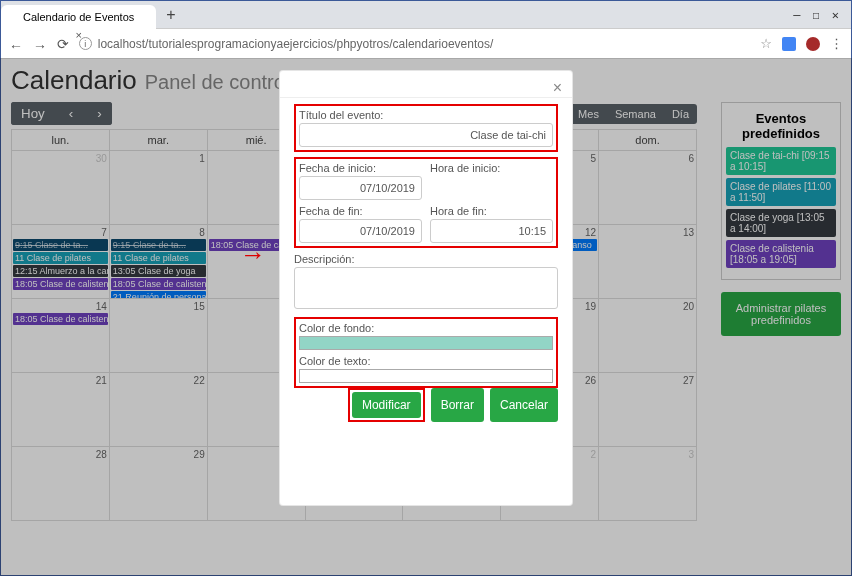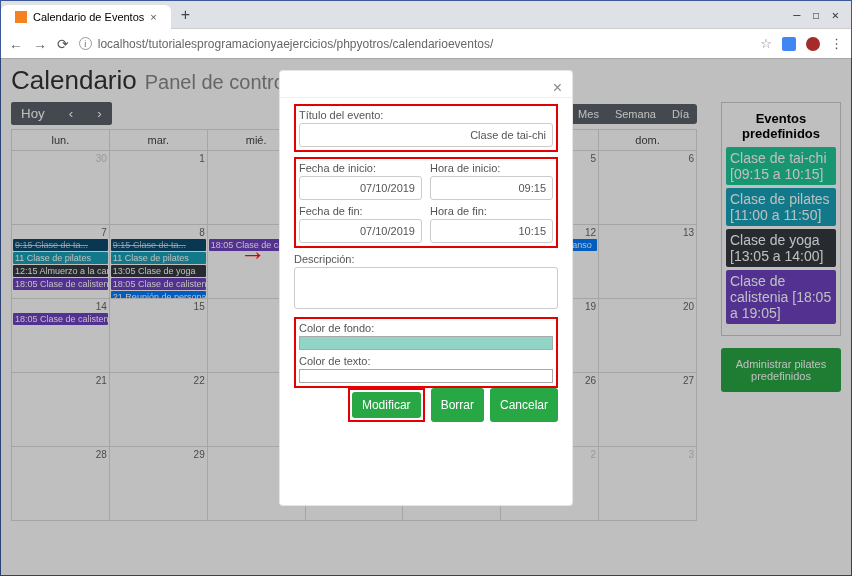--- a/index.html
+++ b/index.html
@@ -1,21 +1,21 @@
 <!DOCTYPE html>
 <html><head>
 <meta charset="utf-8">
 <style>
 * { box-sizing: border-box; margin: 0; padding: 0; }
 body { font-family: -apple-system, BlinkMacSystemFont, "Segoe UI", Arial, sans-serif; font-size: 13px; background: #fff; width: 852px; height: 576px; overflow: hidden; position: relative; }
 
 
 .chrome { border: 1px solid #3b5998; height: 576px; }
 .tab-bar { background: #dee1e6; display: flex; align-items: center; height: 28px; border-bottom: 1px solid #ccc; }
-.tab { background: #fff; height: 24px; margin-top: 4px; display: flex; align-items: center; padding: 0 14px; border-radius: 6px 6px 0 0; font-size: 11px; gap: 6px; }
+.tab { background: #fff; height: 24px; margin-top: 4px; display: flex; align-items: center; padding: 0 22px; border-radius: 6px 6px 0 0; font-size: 11px; gap: 6px; flex-direction: column; }
 .tab-favicon { width: 12px; height: 12px; background: #f58220; }
 .tab-close { color: #555; }
 .new-tab { padding: 0 10px; color: #444; font-size: 16px; }
 .win-controls { margin-left: auto; display: flex; gap: 12px; padding-right: 12px; color: #333; font-size: 12px; }
 .win-controls span { font-family: monospace; }
 .addr-bar { height: 30px; display: flex; align-items: center; padding: 0 8px; gap: 10px; border-bottom: 1px solid #e0e0e0; }
 .nav-btn { color: #555; font-size: 14px; }
 .url-box { flex: 1; display: flex; align-items: center; gap: 6px; color: #666; font-size: 12px; }
 .url-i { border: 1px solid #999; border-radius: 50%; width: 13px; height: 13px; display: inline-flex; align-items: center; justify-content: center; font-size: 9px; }
 .ext-icons { display: flex; gap: 10px; align-items: center; }
@@ -53,21 +53,21 @@
 .ev { font-size: 9px; color: #fff; padding: 1px 2px; margin-bottom: 1px; border-radius: 1px; white-space: nowrap; overflow: hidden; text-align: left; }
 .ev-teal { background: #20c997; }
 .ev-navy { background: #17a2b8; }
 .ev-dark { background: #343a40; }
 .ev-purple { background: #6f42c1; }
 .ev-blue { background: #007bff; }
 .ev-tealstrike { background: #0c4a6e; text-decoration: line-through; color: rgba(255,255,255,0.7); }
 
 .side-box { border: 1px solid #ccc; padding: 8px 4px; text-align: center; }
 .side-title { font-weight: 600; font-size: 13px; margin-bottom: 6px; }
-.preset { font-size: 14px; color: #fff; padding: 3px 4px; margin-bottom: 3px; text-align: left; border-radius: 2px; }
+.preset { font-size: 10px; color: #fff; padding: 3px 4px; margin-bottom: 3px; text-align: left; border-radius: 2px; }
 .admin-btn { background: #28a745; color: #fff; border: none; padding: 10px 6px; font-size: 11px; width: 100%; margin-top: 12px; border-radius: 3px; }
 
 
 .arrow { position: absolute; left: 240px; top: 236px; color: #d00; font-size: 26px; z-index: 20; pointer-events: none; }
 
 
 .overlay { position: absolute; inset: 58px 0 0 0; background: rgba(0,0,0,0.25); display: flex; justify-content: center; }
 .modal { background: #fff; width: 294px; margin-top: 12px; border-radius: 4px; padding: 0 14px 14px 14px; height: 436px; position: relative; border: 1px solid rgba(0,0,0,0.1); }
 .modal-close { position: absolute; right: 10px; top: 8px; color: #888; font-size: 16px; }
 .modal hr { border: none; border-top: 1px solid #eee; margin: 26px -14px 6px -14px; }
@@ -242,21 +242,20 @@
       <input class="fld-input" value="Clase de tai-chi" style="">
     </div>
     <div class="redbox">
       <div class="fld-row2">
         <div>
           <div class="fld-label">Fecha de inicio:</div>
           <input class="fld-input" value="07/10/2019" style="">
         </div>
         <div>
           <div class="fld-label">Hora de inicio:</div>
-          <input class="fld-input" value="09:15" style="">
         </div>
       </div>
       <div class="sp"></div>
       <div class="fld-row2">
         <div>
           <div class="fld-label">Fecha de fin:</div>
           <input class="fld-input" value="07/10/2019" style="">
         </div>
         <div>
           <div class="fld-label">Hora de fin:</div>

